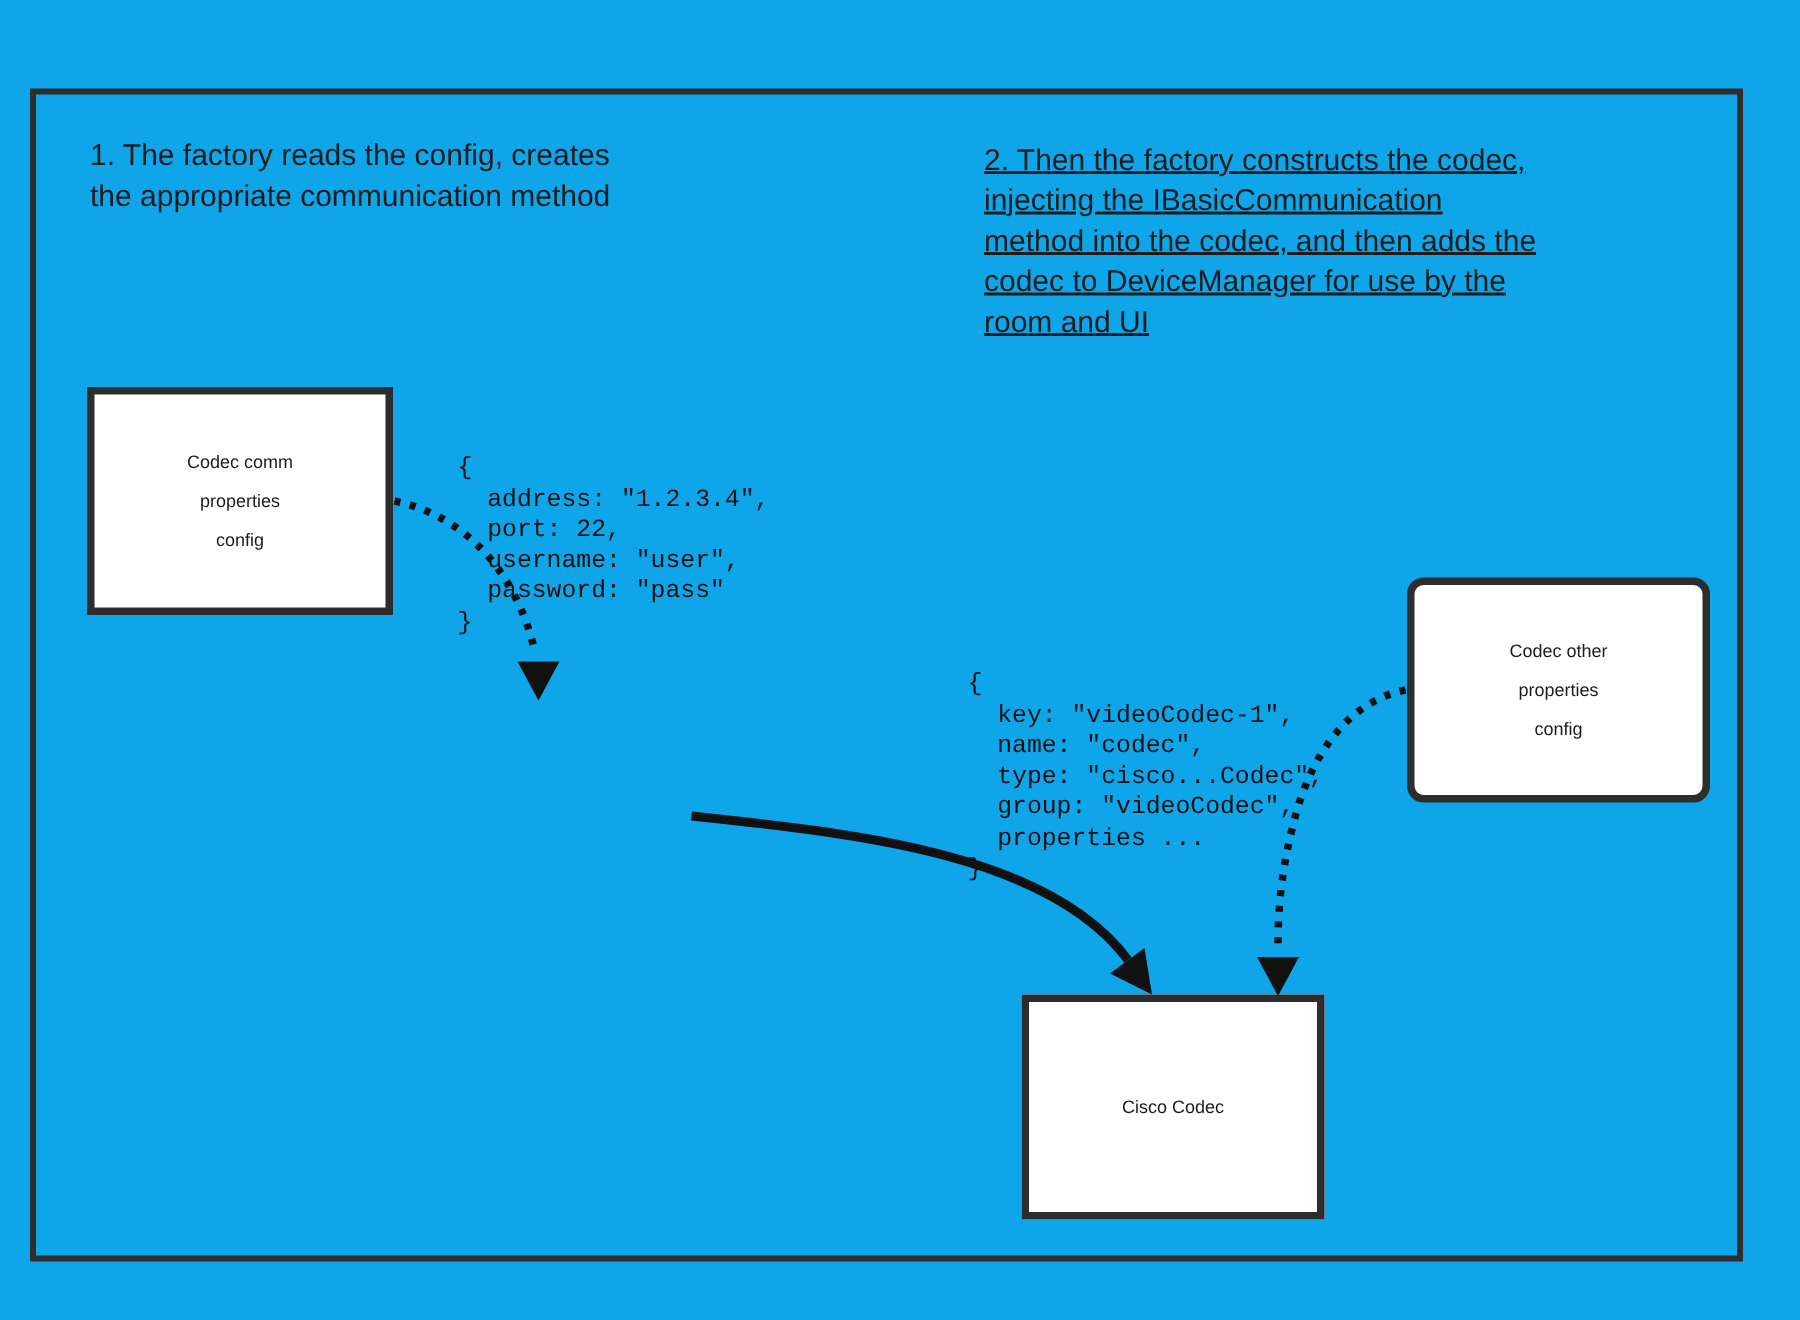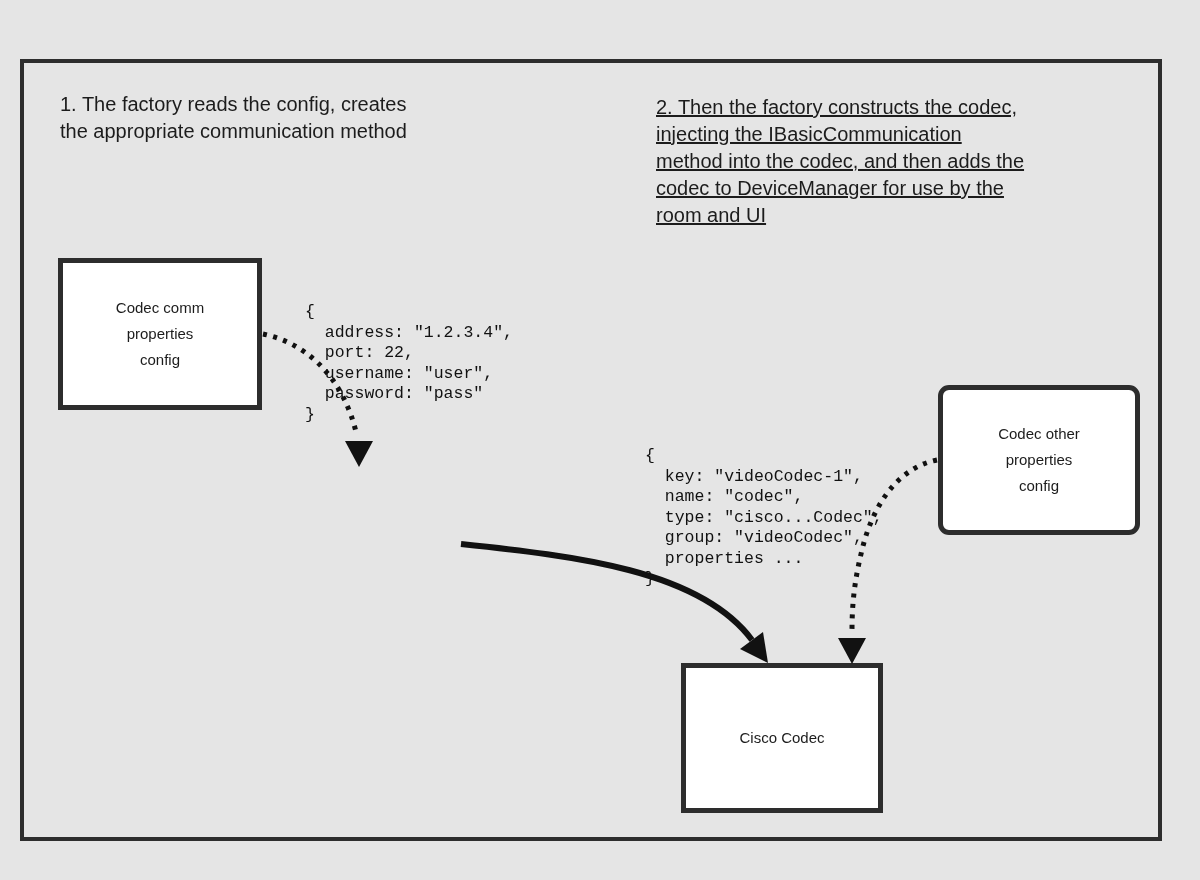--- a/index.html
+++ b/index.html
@@ -1,20 +1,20 @@
 <!DOCTYPE html>
 <html><head>
 <meta charset="utf-8">
 <style>
   html, body { margin: 0; padding: 0; background: #ffffff; }
   .canvas {
     position: relative;
     width: 1200px;
     height: 880px;
-    background: #e5e5e5;
+    background: #0ea5e9;
     font-family: "Liberation Sans", sans-serif;
     overflow: hidden;
   }
   .outer-border {
     position: absolute;
     left: 20px; top: 59px;
     width: 1134px; height: 774px;
     border: 4px solid #2d2d2d;
     background: transparent;
   }
@@ -29,21 +29,21 @@
   .note2 { left: 656px; top: 94px; text-decoration: underline; }
   .note-result { left: 942px; top: 686px; }
   .dbox {
     position: absolute;
     border: 5px solid #2d2d2d;
     background: #ffffff;
     display: flex;
     align-items: center;
     justify-content: center;
     text-align: center;
-    font-size: 15px;
+    font-size: 12px;
     line-height: 26px;
     color: #1c1c1c;
     white-space: pre-line;
     box-sizing: border-box;
   }
   .box-codec-comm  { left: 58px;  top: 258px; width: 204px; height: 152px; }
   .box-ssh-client  { left: 259px; top: 468px; width: 201px; height: 152px; }
   .box-codec-other { left: 938px; top: 385px; width: 202px; height: 150px; border-radius: 11px; }
   .box-cisco-codec { left: 681px; top: 663px; width: 202px; height: 150px; }
   .code {

